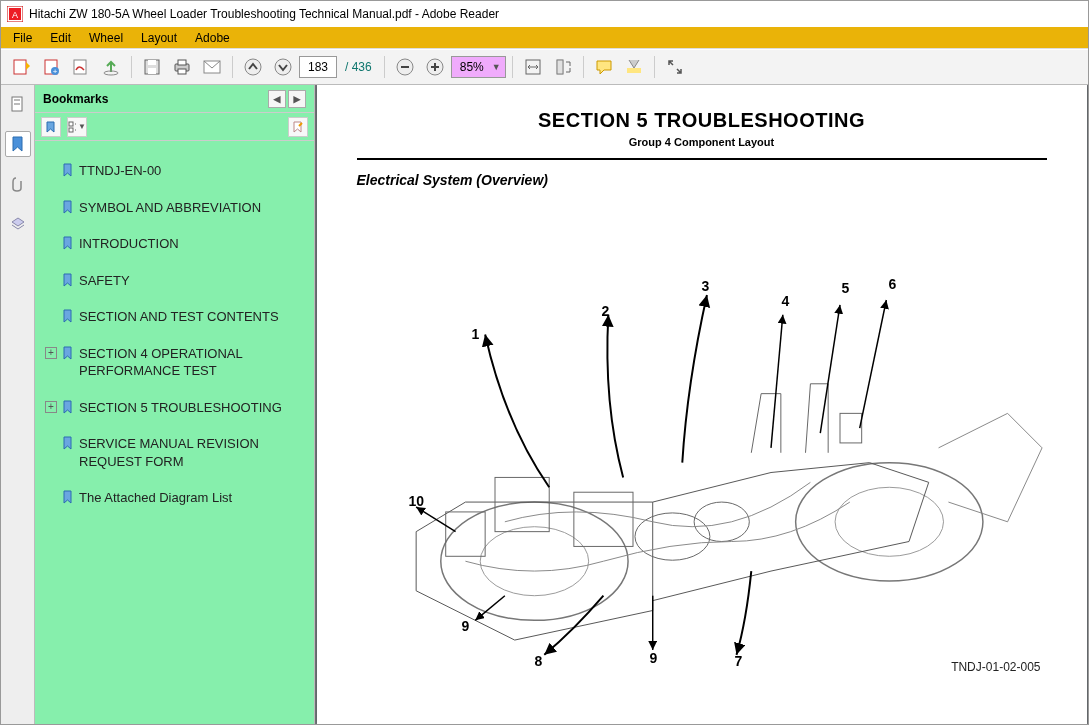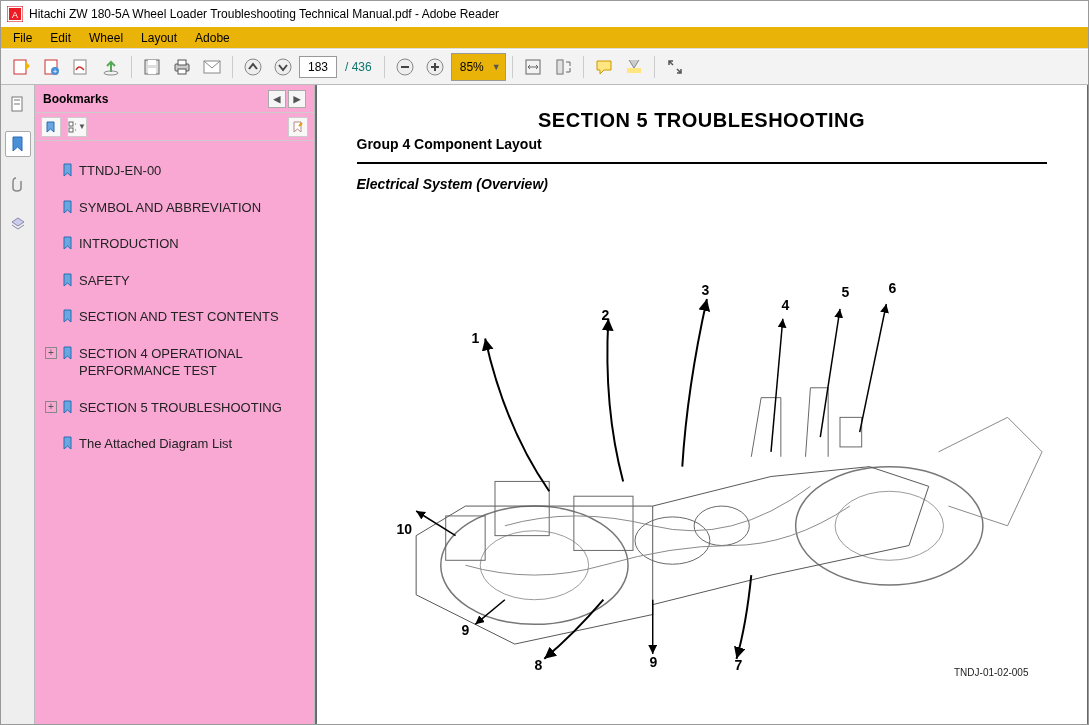--- a/index.html
+++ b/index.html
@@ -13,51 +13,51 @@
   
   .menubar { height: 22px; background: #eab308; display: flex; align-items: center; padding: 0 4px; gap: 2px; border-bottom: 1px solid #ddd; }
   .menubar .menu-item { padding: 2px 8px; cursor: default; }
   
   
   .toolbar { height: 36px; background: #f3f3f3; border-top: 1px solid #fff; border-bottom: 1px solid #bbb; display: flex; align-items: center; padding: 0 6px; gap: 2px; }
   .tbtn { width: 28px; height: 28px; border: 1px solid transparent; border-radius: 3px; display:flex; align-items:center; justify-content:center; background: transparent; }
   .tsep { width: 1px; height: 22px; background: #ccc; margin: 0 4px; }
   .page-input { width: 38px; height: 22px; text-align: center; border: 1px solid #999; padding: 0 4px; font-size:12px; background:#fff; }
   .page-total { padding: 0 6px; color:#0f766e; }
-  .zoom-select { height: 28px; border: 1px solid #999; background:#eab308; display:flex; align-items:center; padding: 0 2px 0 8px; gap:6px; }
+  .zoom-select { height: 22px; border: 1px solid #999; background:#f0abfc; display:flex; align-items:center; padding: 0 2px 0 8px; gap:6px; }
   .zoom-select .arrow { font-size:9px; color:#555; padding:0 2px; }
   
   
   .main { flex: 1; display:flex; min-height:0; }
   .left-rail { width: 34px; background: #eee; border-right: 1px solid #bbb; display:flex; flex-direction:column; align-items:center; padding-top:6px; gap:14px; }
   .rail-btn { width:26px; height:26px; display:flex; align-items:center; justify-content:center; border:1px solid transparent; border-radius:2px; }
   .rail-btn.active { background:#fff; border-color:#aaa; }
   
-  .bookmarks { width: 280px; background: #f9a8d4; border-right: 1px solid #bbb; display:flex; flex-direction:column; }
+  .bookmarks { width: 280px; background: #86efac; border-right: 1px solid #bbb; display:flex; flex-direction:column; }
   .bm-header { height: 28px; border-bottom: 1px solid #ccc; display:flex; align-items:center; padding:0 8px; font-weight:bold; font-size:12px; gap:6px; }
   .bm-header .nav { margin-left:auto; display:flex; gap:2px; }
   .nav .nbtn { width:18px; height:18px; border:1px solid #aaa; background:#f6f6f6; display:flex; align-items:center; justify-content:center; font-size:9px; color:#555; }
   .bm-toolbar { height:28px; border-bottom:1px solid #ccc; display:flex; align-items:center; padding:0 6px; gap:6px; }
   .bm-tool { width:20px; height:20px; border:1px solid #ccc; background:#f8f8f8; display:flex; align-items:center; justify-content:center; }
   .bm-toolbar .spacer { flex:1; }
   .bm-tree { flex:1; overflow:auto; padding:6px 4px; }
   .bm-item { display:flex; align-items:flex-start; gap:4px; padding:4px 4px 4px 22px; line-height:1.35;margin-top:11px; }
   .bm-item.has-expand { padding-left: 6px; }
   .expander { width:12px; height:12px; border:1px solid #888; font-size:10px; line-height:10px; text-align:center; color:#555; margin-top:2px; flex-shrink:0; }
   .bm-icon { width:14px; height:14px; margin-top:1px; flex-shrink:0; }
   .bm-label { font-size:13px; color:#222; }
   
   .doc-area { flex:1; background: #777b7f; overflow:auto; display:flex; justify-content:center; padding: 0; }
   .page { width: 770px; background:#fff; box-shadow: 0 0 4px rgba(0,0,0,.4); padding: 24px 40px 10px; margin: 0; }
   .page h1 { text-align:center; font-size:20px; font-weight:800; letter-spacing:.5px; }
-  .page h2 { font-size:14px; font-weight:700; margin-top:4px; }
+  .page h2 { text-align:center; font-size:11px; font-weight:700; margin-top:4px; }
   .page hr { border:none; border-top:2px solid #000; margin:10px 0 12px; }
   .page h3 { font-size:14px; font-weight:700; margin-bottom:10px;font-style:italic; }
   .diagram-wrap { width:100%; height:480px; position:relative; border:0; }
-  .figref { position:absolute; right:18px; bottom:4px; font-size:10px; color:#222; }
+  .figref { position:absolute; right:6px; bottom:4px; font-size:12px; color:#222; }
 
   .callout { position:absolute; font-weight:700; font-size:14px; }
   
   
   svg { display:block; }
 </style>
 </head>
 <body>
 
 <div class="titlebar">
@@ -301,20 +301,28 @@
           <span class="bm-label">SECTION 4 OPERATIONAL PERFORMANCE TEST</span>
         </div>
         <div class="bm-item has-expand">
           <div class="expander">+</div>
           <span class="bm-icon">
             <svg width="14" height="14">
               <path d="M3 1 H10 V13 L6.5 10 L3 13 Z" fill="#6aa6e0" stroke="#2a6cb0"></path>
             </svg>
           </span>
           <span class="bm-label">SECTION 5 TROUBLESHOOTING</span>
+        </div>
+        <div class="bm-item">
+          <span class="bm-icon">
+            <svg width="14" height="14">
+              <path d="M3 1 H10 V13 L6.5 10 L3 13 Z" fill="#6aa6e0" stroke="#2a6cb0"></path>
+            </svg>
+          </span>
+          <span class="bm-label">SERVICE MANUAL REVISION REQUEST FORM</span>
         </div>
         <div class="bm-item">
           <span class="bm-icon">
             <svg width="14" height="14">
               <path d="M3 1 H10 V13 L6.5 10 L3 13 Z" fill="#6aa6e0" stroke="#2a6cb0"></path>
             </svg>
           </span>
           <span class="bm-label">The Attached Diagram List</span>
         </div>
       </div>
@@ -373,18 +381,18 @@
         <span class="callout" style="left:115px; top:128px;">1</span>
         <span class="callout" style="left:245px; top:105px;">2</span>
         <span class="callout" style="left:345px; top:80px;">3</span>
         <span class="callout" style="left:425px; top:95px;">4</span>
         <span class="callout" style="left:485px; top:82px;">5</span>
         <span class="callout" style="left:532px; top:78px;">6</span>
         <span class="callout" style="left:378px; top:455px;">7</span>
         <span class="callout" style="left:178px; top:455px;">8</span>
         <span class="callout" style="left:293px; top:452px;">9</span>
         <span class="callout" style="left:105px; top:420px;">9</span>
-        <span class="callout" style="left:40px;  top:295px;margin-top:24px;">10</span>
+        <span class="callout" style="left:52px;  top:295px;">10</span>
         <span class="figref">TNDJ-01-02-005</span>
       </div>
     </div>
   </div>
 </div>
 
 </body></html>

